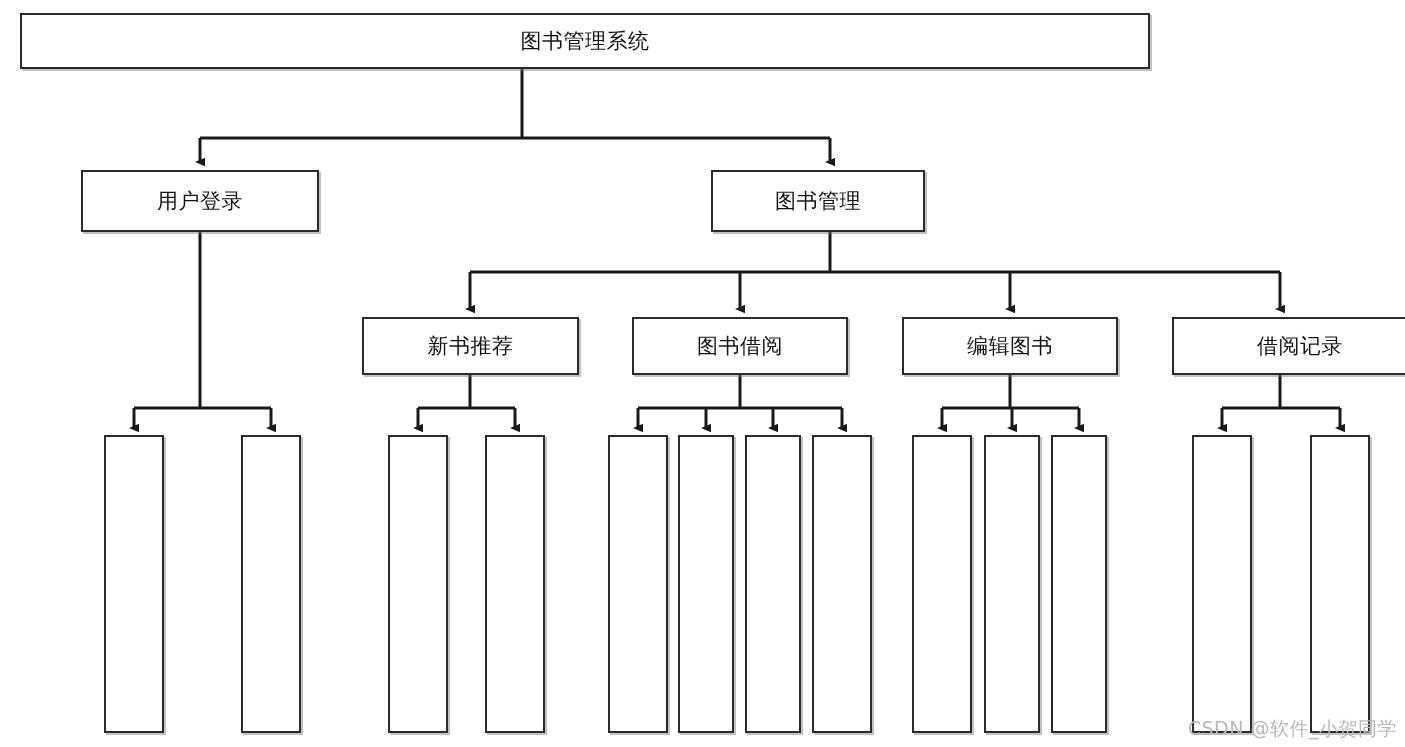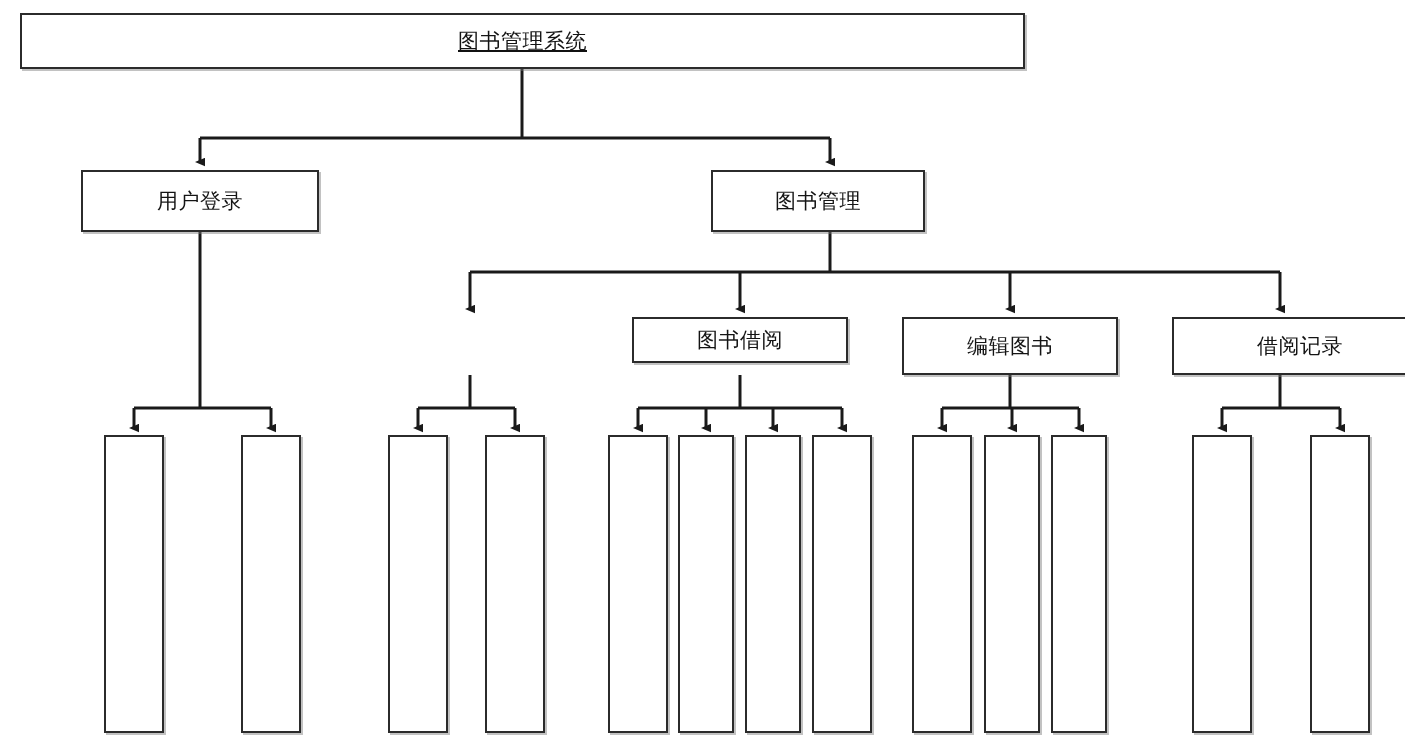--- a/index.html
+++ b/index.html
@@ -115,32 +115,35 @@
       <path d="M1012,408 L1012,428" marker-end="url(#arrow)"></path>
       <path d="M1079,408 L1079,428" marker-end="url(#arrow)"></path>
 
       <path d="M1280,375 L1280,408"></path>
       <path d="M1222,408 L1340,408"></path>
       <path d="M1222,408 L1222,428" marker-end="url(#arrow)"></path>
       <path d="M1340,408 L1340,428" marker-end="url(#arrow)"></path>
     </g>
   </svg>
 
-  <div class="node" id="n-root" style="left: 20px; top: 13px; width: 1005px; height: 56px; text-decoration: underline;">
+  <div class="node" id="n-root" style="left: 20px; top: 13px; width: 1130px; height: 56px;">
     <span class="lbl">图书管理系统</span>
   </div>
 
   <div class="node" id="n-l2-0" style="left: 81px; top: 170px; width: 238px; height: 62px;">
     <span class="lbl">用户登录</span>
   </div>
   <div class="node" id="n-l2-1" style="left: 711px; top: 170px; width: 214px; height: 62px;">
     <span class="lbl">图书管理</span>
   </div>
 
-  <div class="node" id="n-l3-1" style="left: 632px; top: 317px; width: 216px; height: 46px;">
+  <div class="node" id="n-l3-0" style="left: 362px; top: 317px; width: 217px; height: 58px;">
+    <span class="lbl">新书推荐</span>
+  </div>
+  <div class="node" id="n-l3-1" style="left: 632px; top: 317px; width: 216px; height: 58px;">
     <span class="lbl">图书借阅</span>
   </div>
   <div class="node" id="n-l3-2" style="left: 902px; top: 317px; width: 216px; height: 58px;">
     <span class="lbl">编辑图书</span>
   </div>
   <div class="node" id="n-l3-3" style="left: 1172px; top: 317px; width: 256px; height: 58px;">
     <span class="lbl">借阅记录</span>
   </div>
 
   <div class="node leaf" id="n-lf-0" style="left: 104px; top: 435px; width: 60px; height: 298px;">
@@ -176,14 +179,15 @@
   <div class="node leaf" id="n-lf-10" style="left: 1051px; top: 435px; width: 56px; height: 298px;">
     <span class="lbl">确认归还（管理员）</span>
   </div>
   <div class="node leaf" id="n-lf-11" style="left: 1192px; top: 435px; width: 60px; height: 298px;">
     <span class="lbl">新增借阅记录</span>
   </div>
   <div class="node leaf" id="n-lf-12" style="left: 1310px; top: 435px; width: 60px; height: 298px;">
     <span class="lbl">查询借阅记录</span>
   </div>
 
+  <div id="watermark">CSDN @软件_小贺同学</div>
 
 </div>
 
 </body></html>

